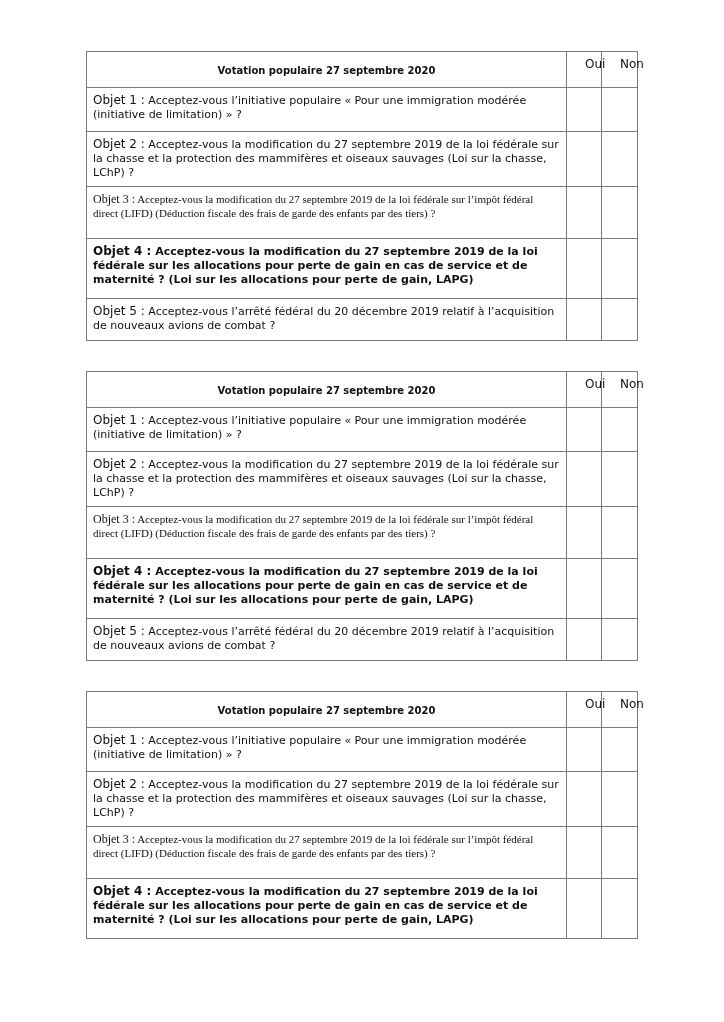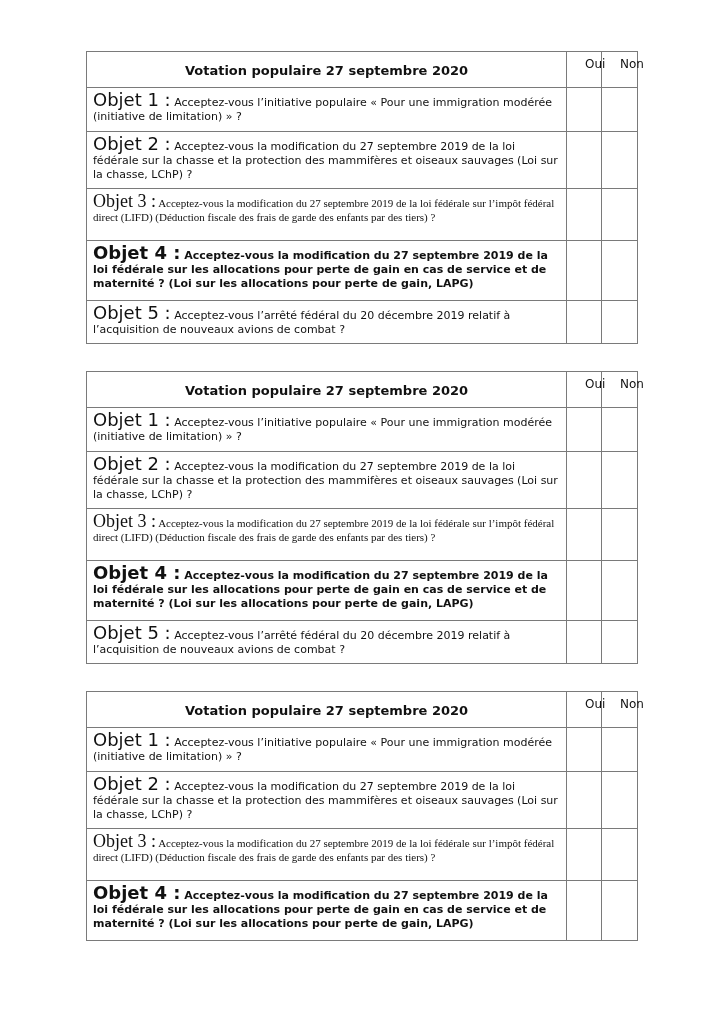--- a/index.html
+++ b/index.html
@@ -2,24 +2,24 @@
 <html><head>
 <meta charset="utf-8">
 <style>
   html, body { margin: 0; padding: 0; background: #ffffff; }
   body { width: 724px; height: 1022px; position: relative; font-family: "DejaVu Sans", sans-serif; color: #111; }
   .ballot { position: absolute; left: 86px; width: 551px; border-collapse: collapse; table-layout: fixed; }
   .ballot td, .ballot th { border: 1px solid #7a7a7a; vertical-align: top; padding: 0; }
   .ballot col.q { width: 480px; }
   .ballot col.oui { width: 35px; }
   .ballot col.non { width: 36px; }
-  .ballot th.title { font-weight: bold; font-size: 13px; text-align: center; height: 33px; vertical-align: middle; padding-top: 2px; }
+  .ballot th.title { font-weight: bold; font-size: 10px; text-align: center; height: 33px; vertical-align: middle; padding-top: 2px; }
   .ballot th.yn { font-weight: normal; font-size: 12px; text-align: center; padding-top: 5px; padding-left: 18px; }
   .ballot td.q { font-size: 11px; line-height: 14px; padding: 5px 6px 6px 6px; }
-  .ballot td.q .lbl { font-size: 18px; }
+  .ballot td.q .lbl { font-size: 12px; }
   .ballot tr.r1 td { height: 32px; }
   .ballot tr.r2 td { height: 40px; }
   .ballot tr.r3 td { height: 40px; font-family: Liberation Serif, serif; }
   .ballot tr.r4 td { height: 48px; font-weight: bold; }
   .ballot tr.r5 td { height: 30px; }
   #t1 { top: 51px; }
   #t2 { top: 371px; }
   #t3 { top: 691px; }
 </style>
 </head>

